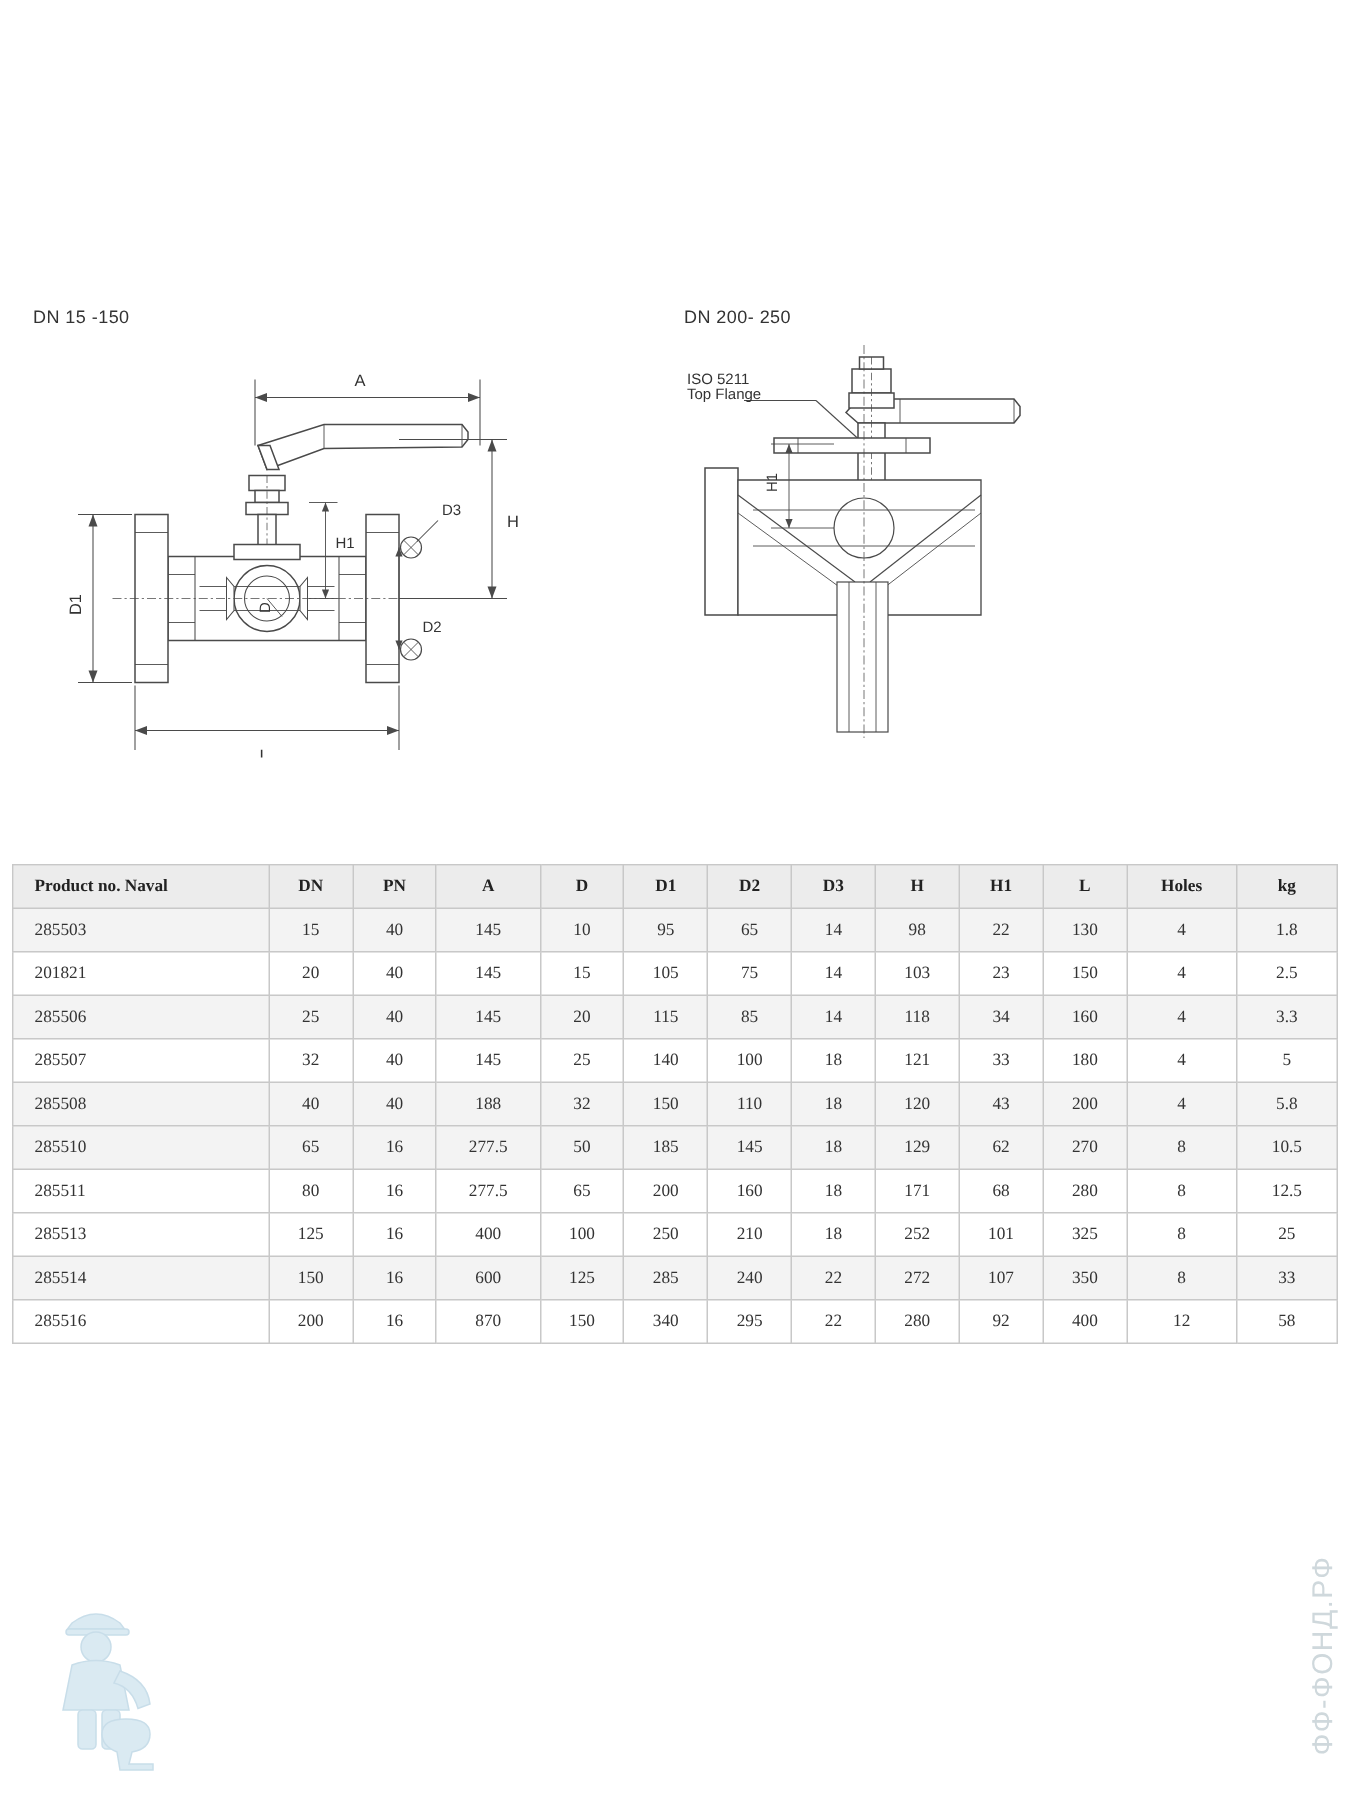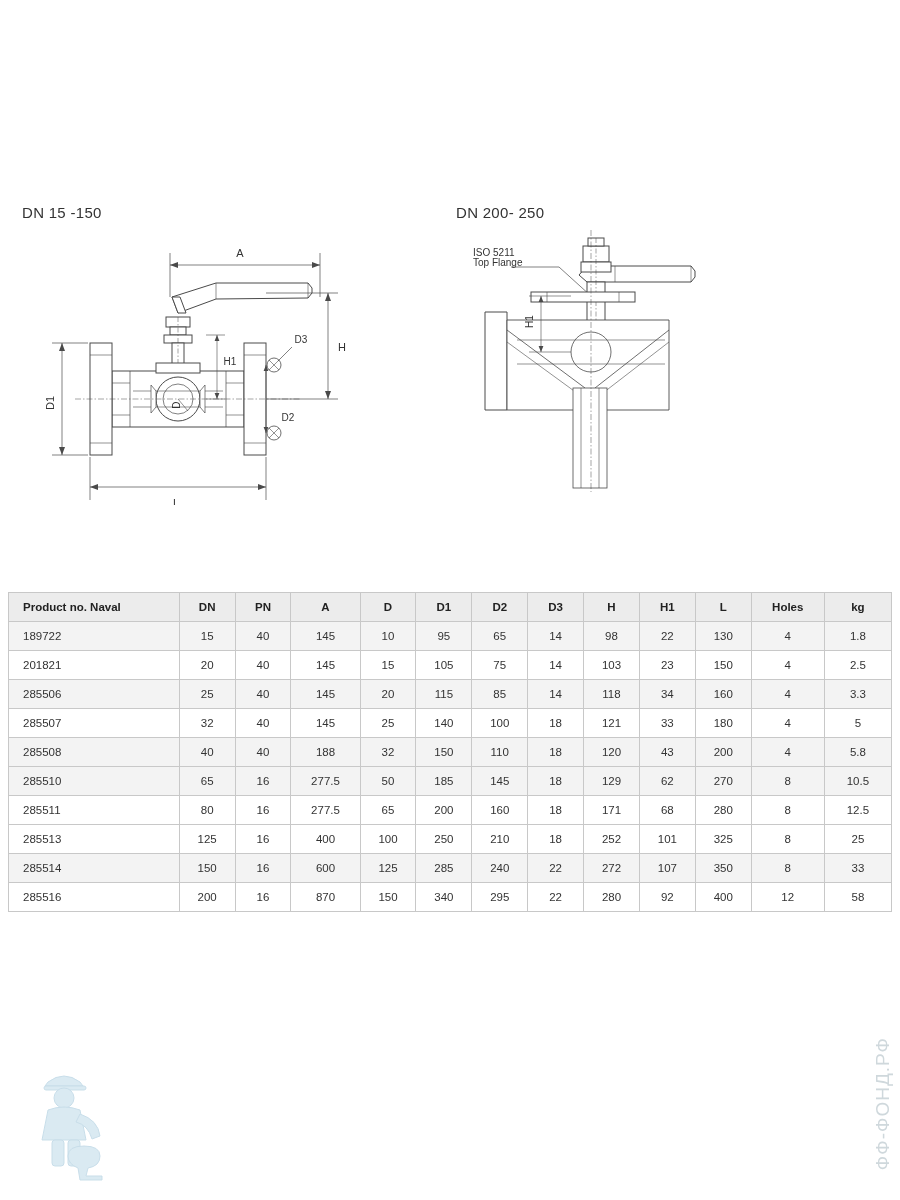--- a/index.html
+++ b/index.html
@@ -23,39 +23,40 @@
   
   .diagrams {
     position: absolute;
     left: 0;
     top: 180px;
     width: 900px;
     height: 360px;
   }
   .diagram-title {
     position: absolute;
-    font-size: 15px;
+    font-size: 12px;
     color: #333333;
     letter-spacing: 0.3px;
   }
   #dia-title-left { left: 22px; top: 24px; }
   #dia-title-right { left: 456px; top: 24px; }
 
   .fig {
     position: absolute;
   }
   #fig-left { left: 20px; top: 55px; width: 400px; height: 270px; }
-  #fig-right { left: 455px; top: 40px; width: 420px; height: 280px; }
+  #fig-right { left: 440px; top: 40px; width: 420px; height: 280px; }
 
   
   .table-wrap {
     position: absolute;
     left: 8px;
-    top: 592px;
+    top: 576px;
     width: 892px;
+    font-family: Liberation Serif, serif;
   }
   table.spec {
     border-collapse: collapse;
     width: 884px;
     font-size: 11.5px;
     color: #333333;
   }
   table.spec th, table.spec td {
     border: 1px solid #c8c8c8;
     height: 28px;
@@ -314,21 +315,21 @@
           <th>D3</th>
           <th>H</th>
           <th>H1</th>
           <th>L</th>
           <th>Holes</th>
           <th>kg</th>
         </tr>
       </thead>
       <tbody>
           <tr class="alt">
-            <td class="firstcol">189722</td>
+            <td class="firstcol">285503</td>
             <td>15</td>
             <td>40</td>
             <td>145</td>
             <td>10</td>
             <td>95</td>
             <td>65</td>
             <td>14</td>
             <td>98</td>
             <td>22</td>
             <td>130</td>

